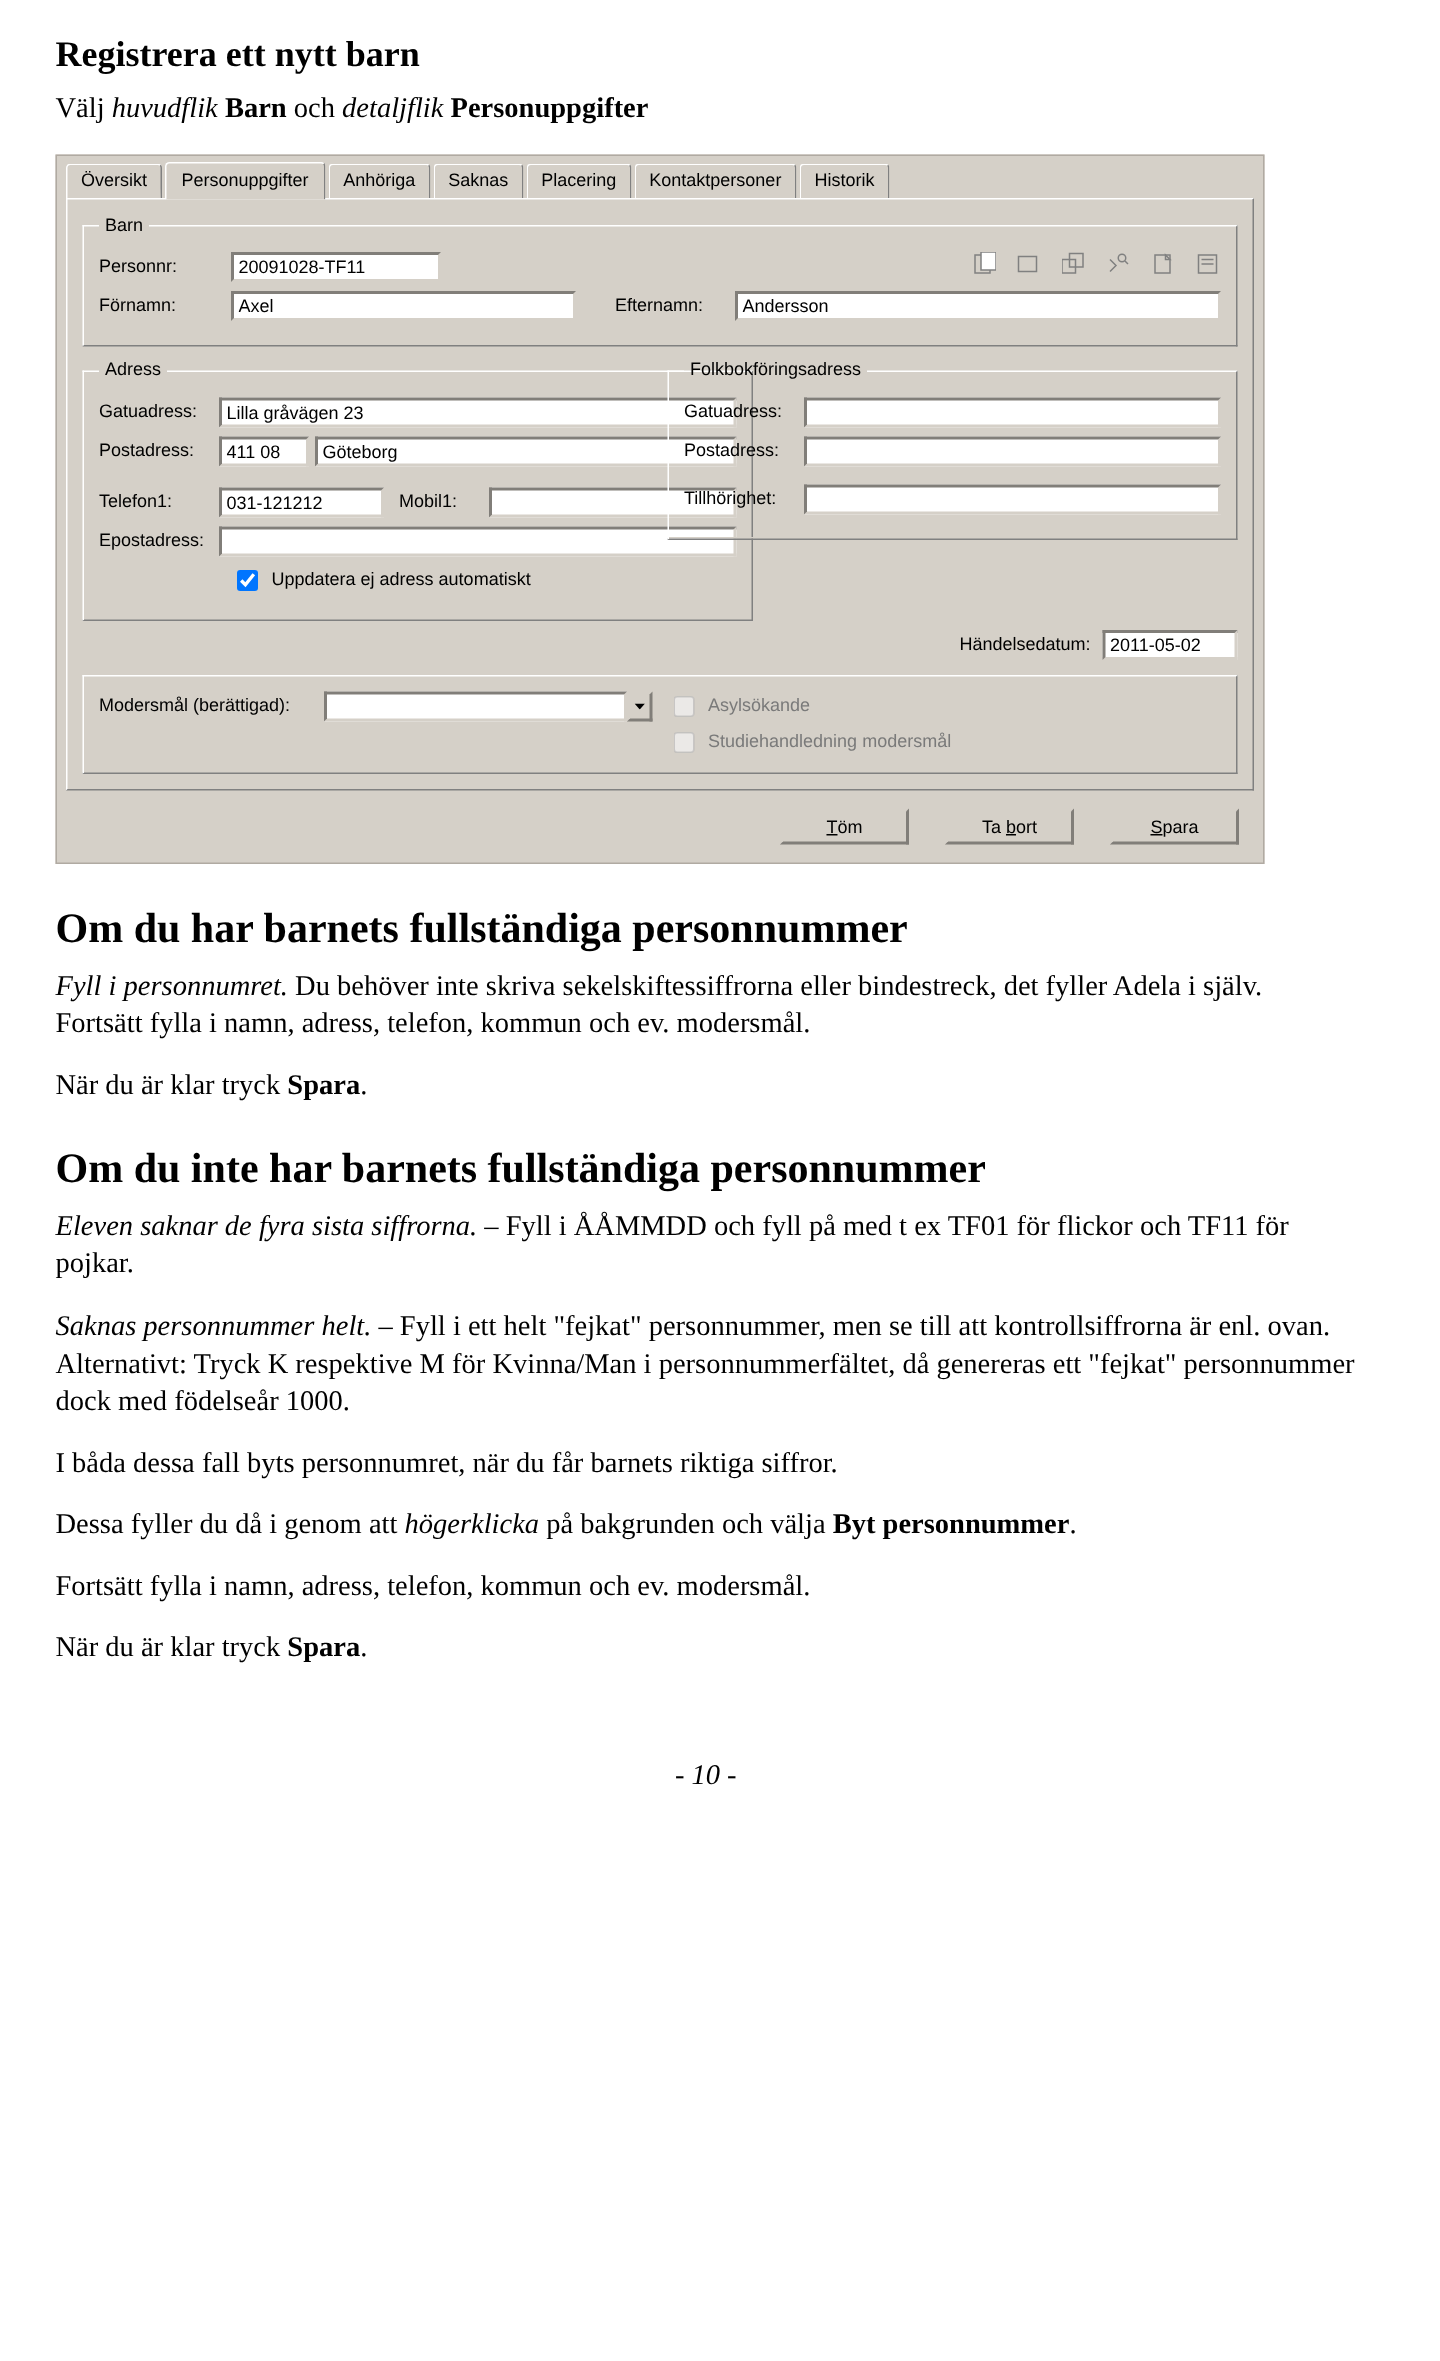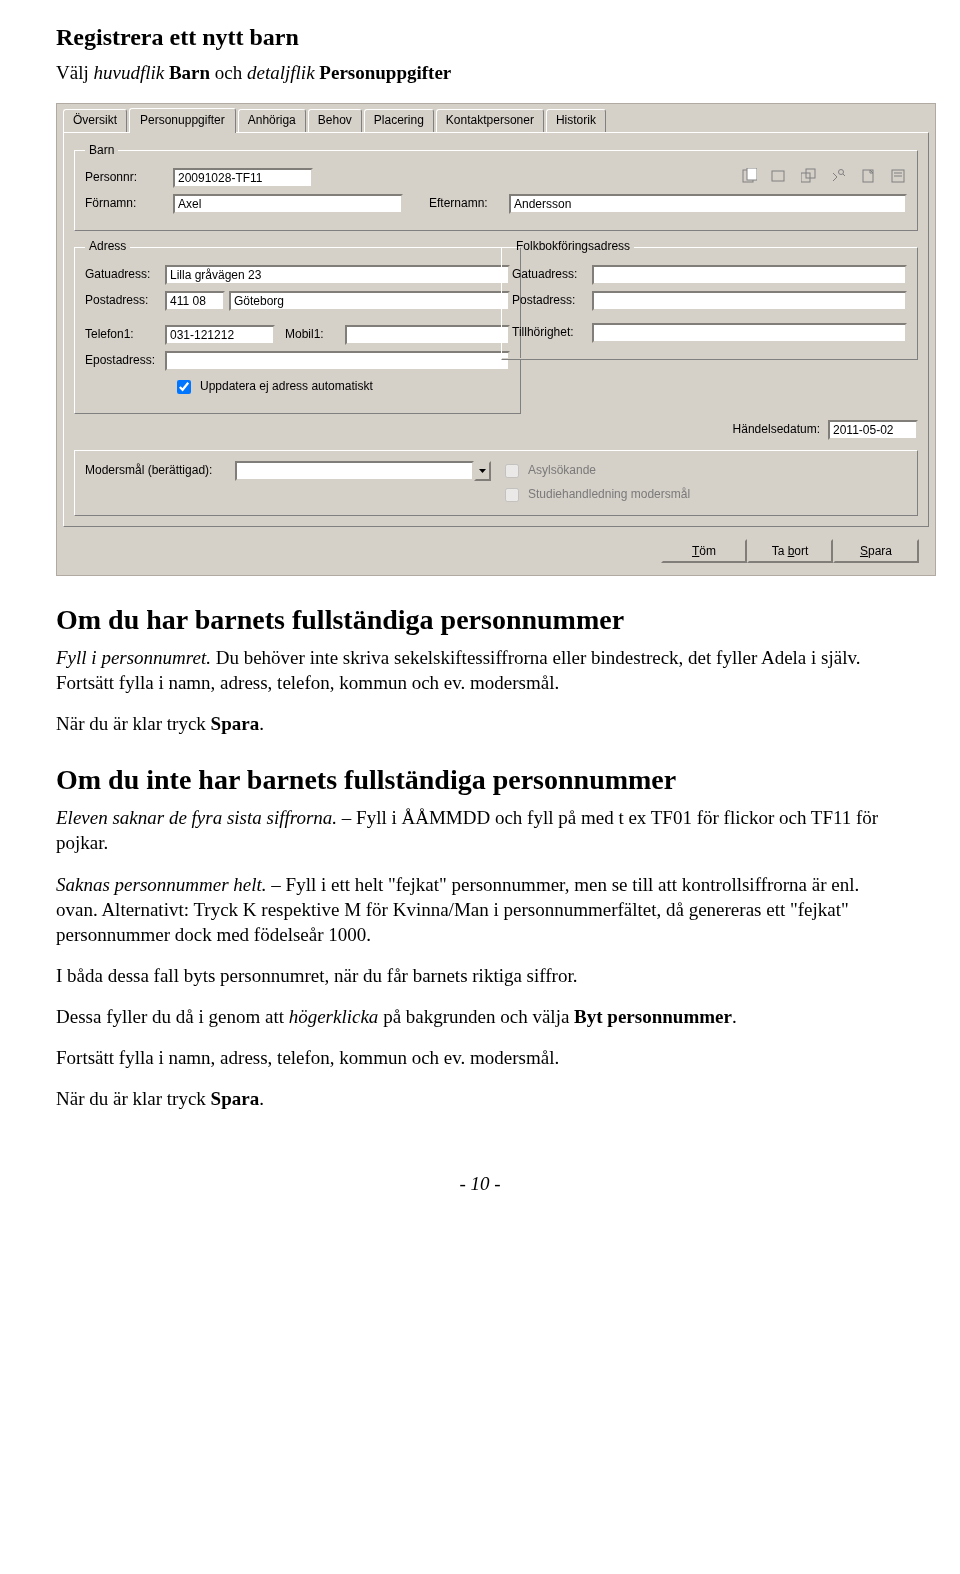--- a/index.html
+++ b/index.html
@@ -4,21 +4,21 @@
 <style>
   * { box-sizing: border-box; }
   body {
     margin: 0;
     font-family: "Times New Roman", Times, serif;
     background: #fff;
     width: 960px;
     color: #000;
   }
   .page {
-    padding: 22px 56px 40px 56px;
+    padding: 22px 56px 40px 37px;
     font-size: 19px;
     line-height: 1.32;
   }
   h1.doc-title {
     font-size: 24px;
     font-weight: bold;
     margin: 0 0 6px 0;
   }
   h2.sec-title {
     font-size: 28px;
@@ -32,21 +32,21 @@
   
   .app-wrap {
     margin: 18px 0 26px 0;
   }
   .legacy {
     font-family: Tahoma, Geneva, Verdana, sans-serif;
     font-size: 12px;
     color: #000;
     background: #d5d0c8;
     border: 1px solid #b0aaa2;
-    width: 880px;
+    width: 806px;
     position: relative;
     padding-bottom: 10px;
   }
   .tabstrip {
     display: flex;
     align-items: flex-end;
     padding: 4px 6px 0 6px;
     background: #d5d0c8;
   }
   .tab {
@@ -148,21 +148,21 @@
   .kommun-val .dotted { border-bottom: 1px dotted #fff; }
   .dd-btn {
     width: 17px; height: 20px;
     background: #d5d0c8;
     border: 2px outset #d5d0c8;
     display:flex; align-items:center; justify-content:center;
   }
   .dd-btn svg { display:block; }
 
   .footer-row { display:flex; justify-content:flex-end; align-items:center; gap:8px; margin-top:6px; }
-  .btnbar { display:flex; gap:0; justify-content:flex-end; padding:6px 16px 2px 0; }
+  .btnbar { display:flex; gap:24px; justify-content:flex-end; padding:6px 16px 2px 0; }
   button.win-btn {
     font-family: Tahoma, Geneva, Verdana, sans-serif;
     font-size: 12px;
     background: #d5d0c8;
     border: 2px outset #d5d0c8;
     padding: 2px 14px;
     min-width: 86px;
     height: 24px;
     cursor: pointer;
   }
@@ -184,21 +184,21 @@
     <span>Välj </span><span class="italic">huvudflik</span><span> </span><span class="bold">Barn</span><span> och </span><span class="italic">detaljflik</span><span> </span><span class="bold">Personuppgifter</span>
   </p>
 
   <div class="app-wrap">
     <div class="legacy">
 
       <div class="tabstrip">
         <div class="tab"><span>Översikt</span></div>
         <div class="tab active"><span>Personuppgifter</span></div>
         <div class="tab"><span>Anhöriga</span></div>
-        <div class="tab"><span>Behov</span></div>
+        <div class="tab"><span>Saknas</span></div>
         <div class="tab"><span>Placering</span></div>
         <div class="tab"><span>Kontaktpersoner</span></div>
         <div class="tab"><span>Historik</span></div>
       </div>
 
       <div class="tab-body">
 
         <fieldset class="legacy-fs" style="position:relative;">
           <legend>Barn</legend>
 

